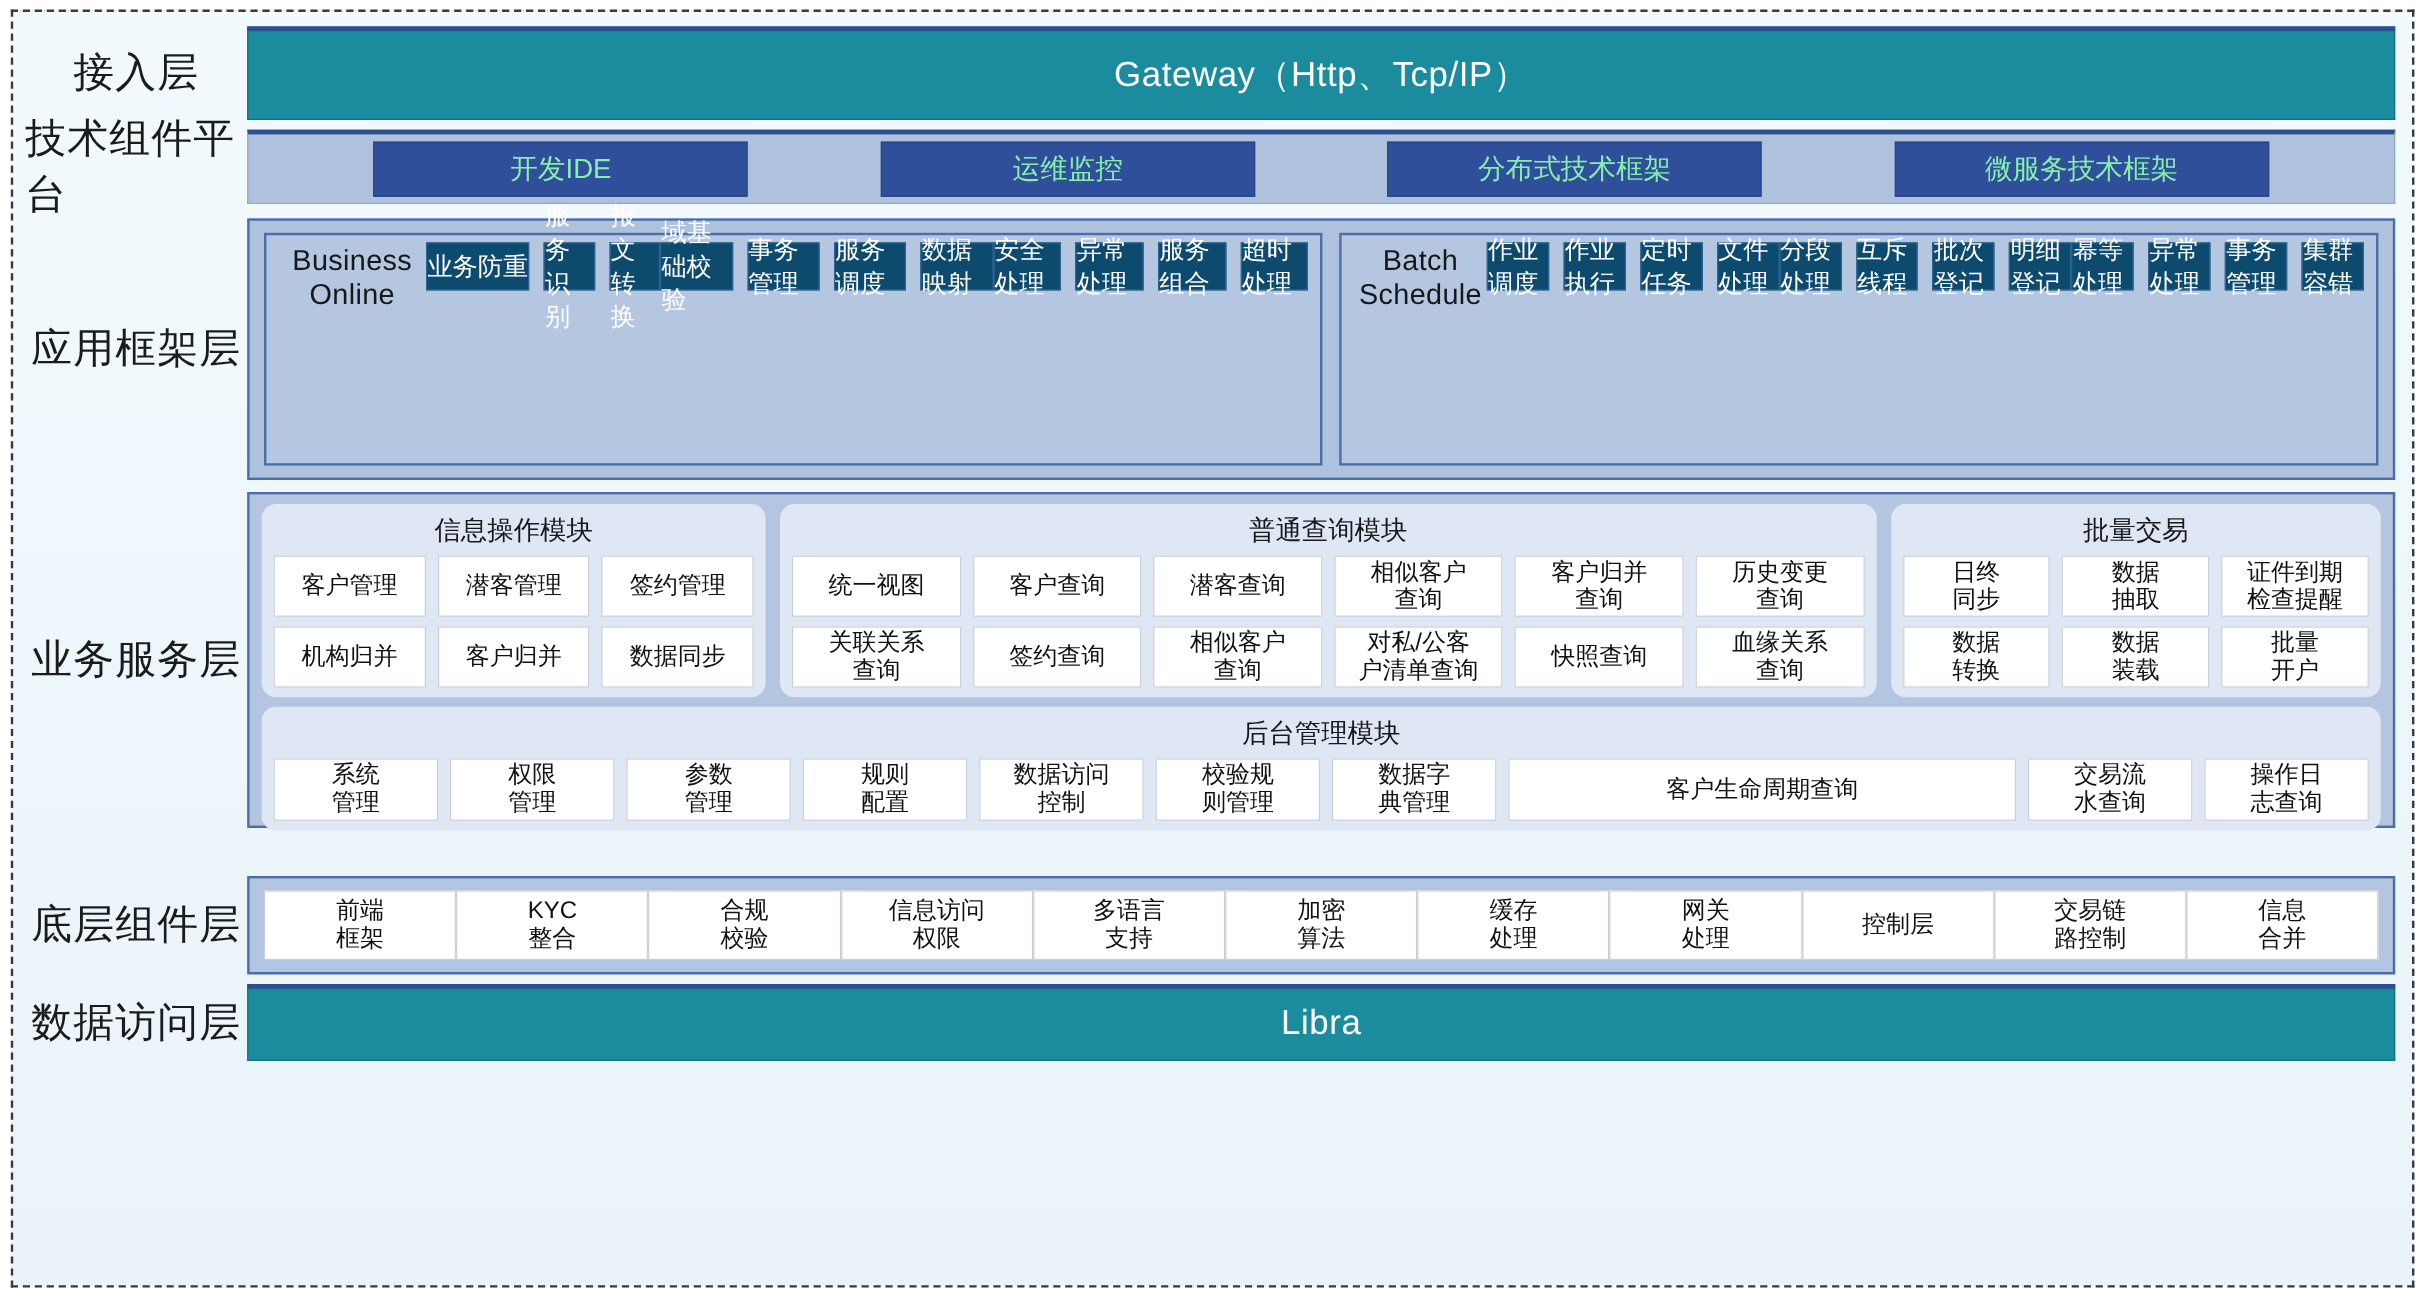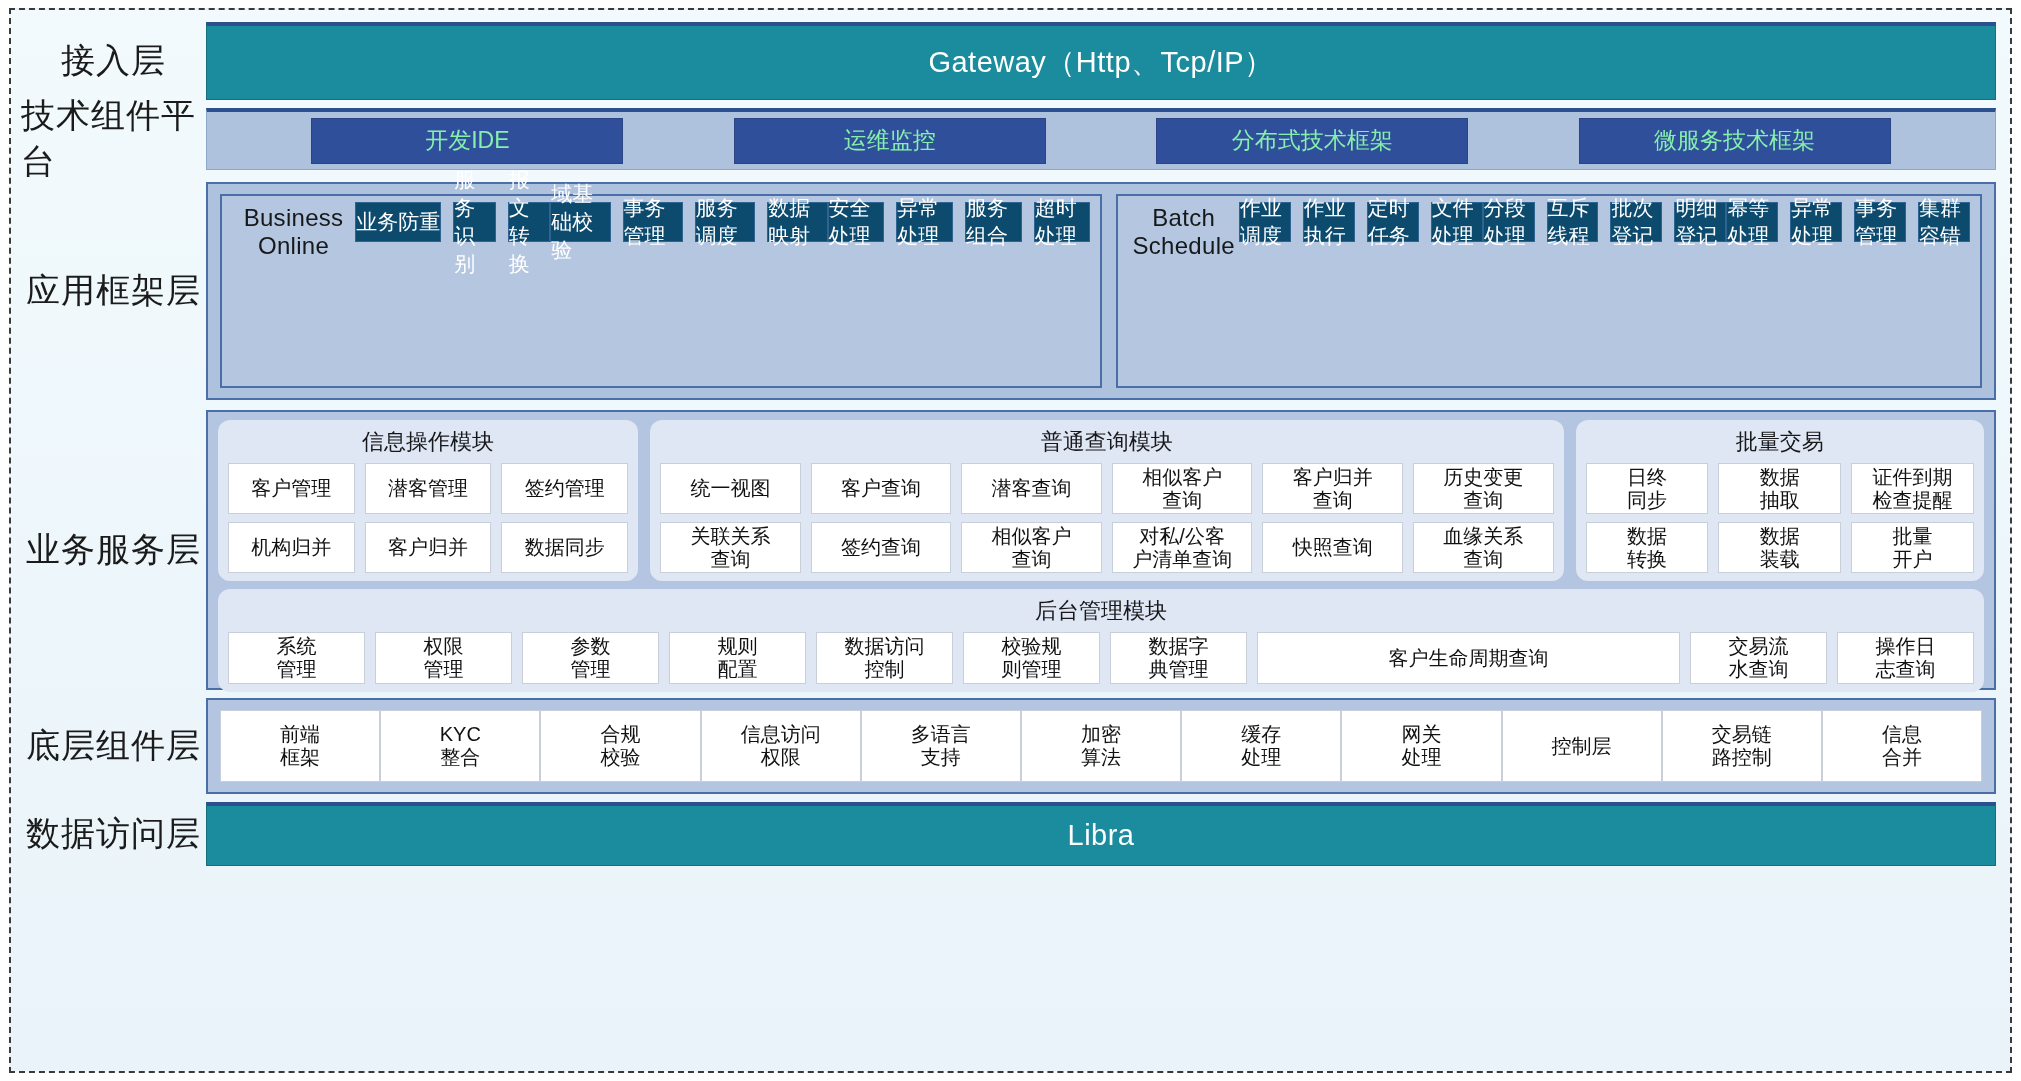--- a/index.html
+++ b/index.html
@@ -121,21 +121,21 @@
     background:#ffffff;border:1px solid #c9cfd8;
     color:#111;font-size:20px;line-height:1.15;
     display:flex;align-items:center;justify-content:center;text-align:center;
     flex:1;box-sizing:border-box;padding:2px 4px;
   }
 
   .r-access{height:78px;margin-bottom:8px;}
   .r-tech{height:62px;margin-bottom:12px;}
   .r-app{height:218px;margin-bottom:10px;}
   .r-biz{height:280px;margin-bottom:8px;}
-  .r-comp{height:96px;margin-bottom:8px;}
+  .r-comp{height:82px;margin-bottom:8px;margin-top:32px;}
   .r-data{height:64px;}
 </style>
 </head>
 <body>
 
 <div id="root">
   <div class="outer">
     <div class="grid">
 
       <div class="row r-access">

